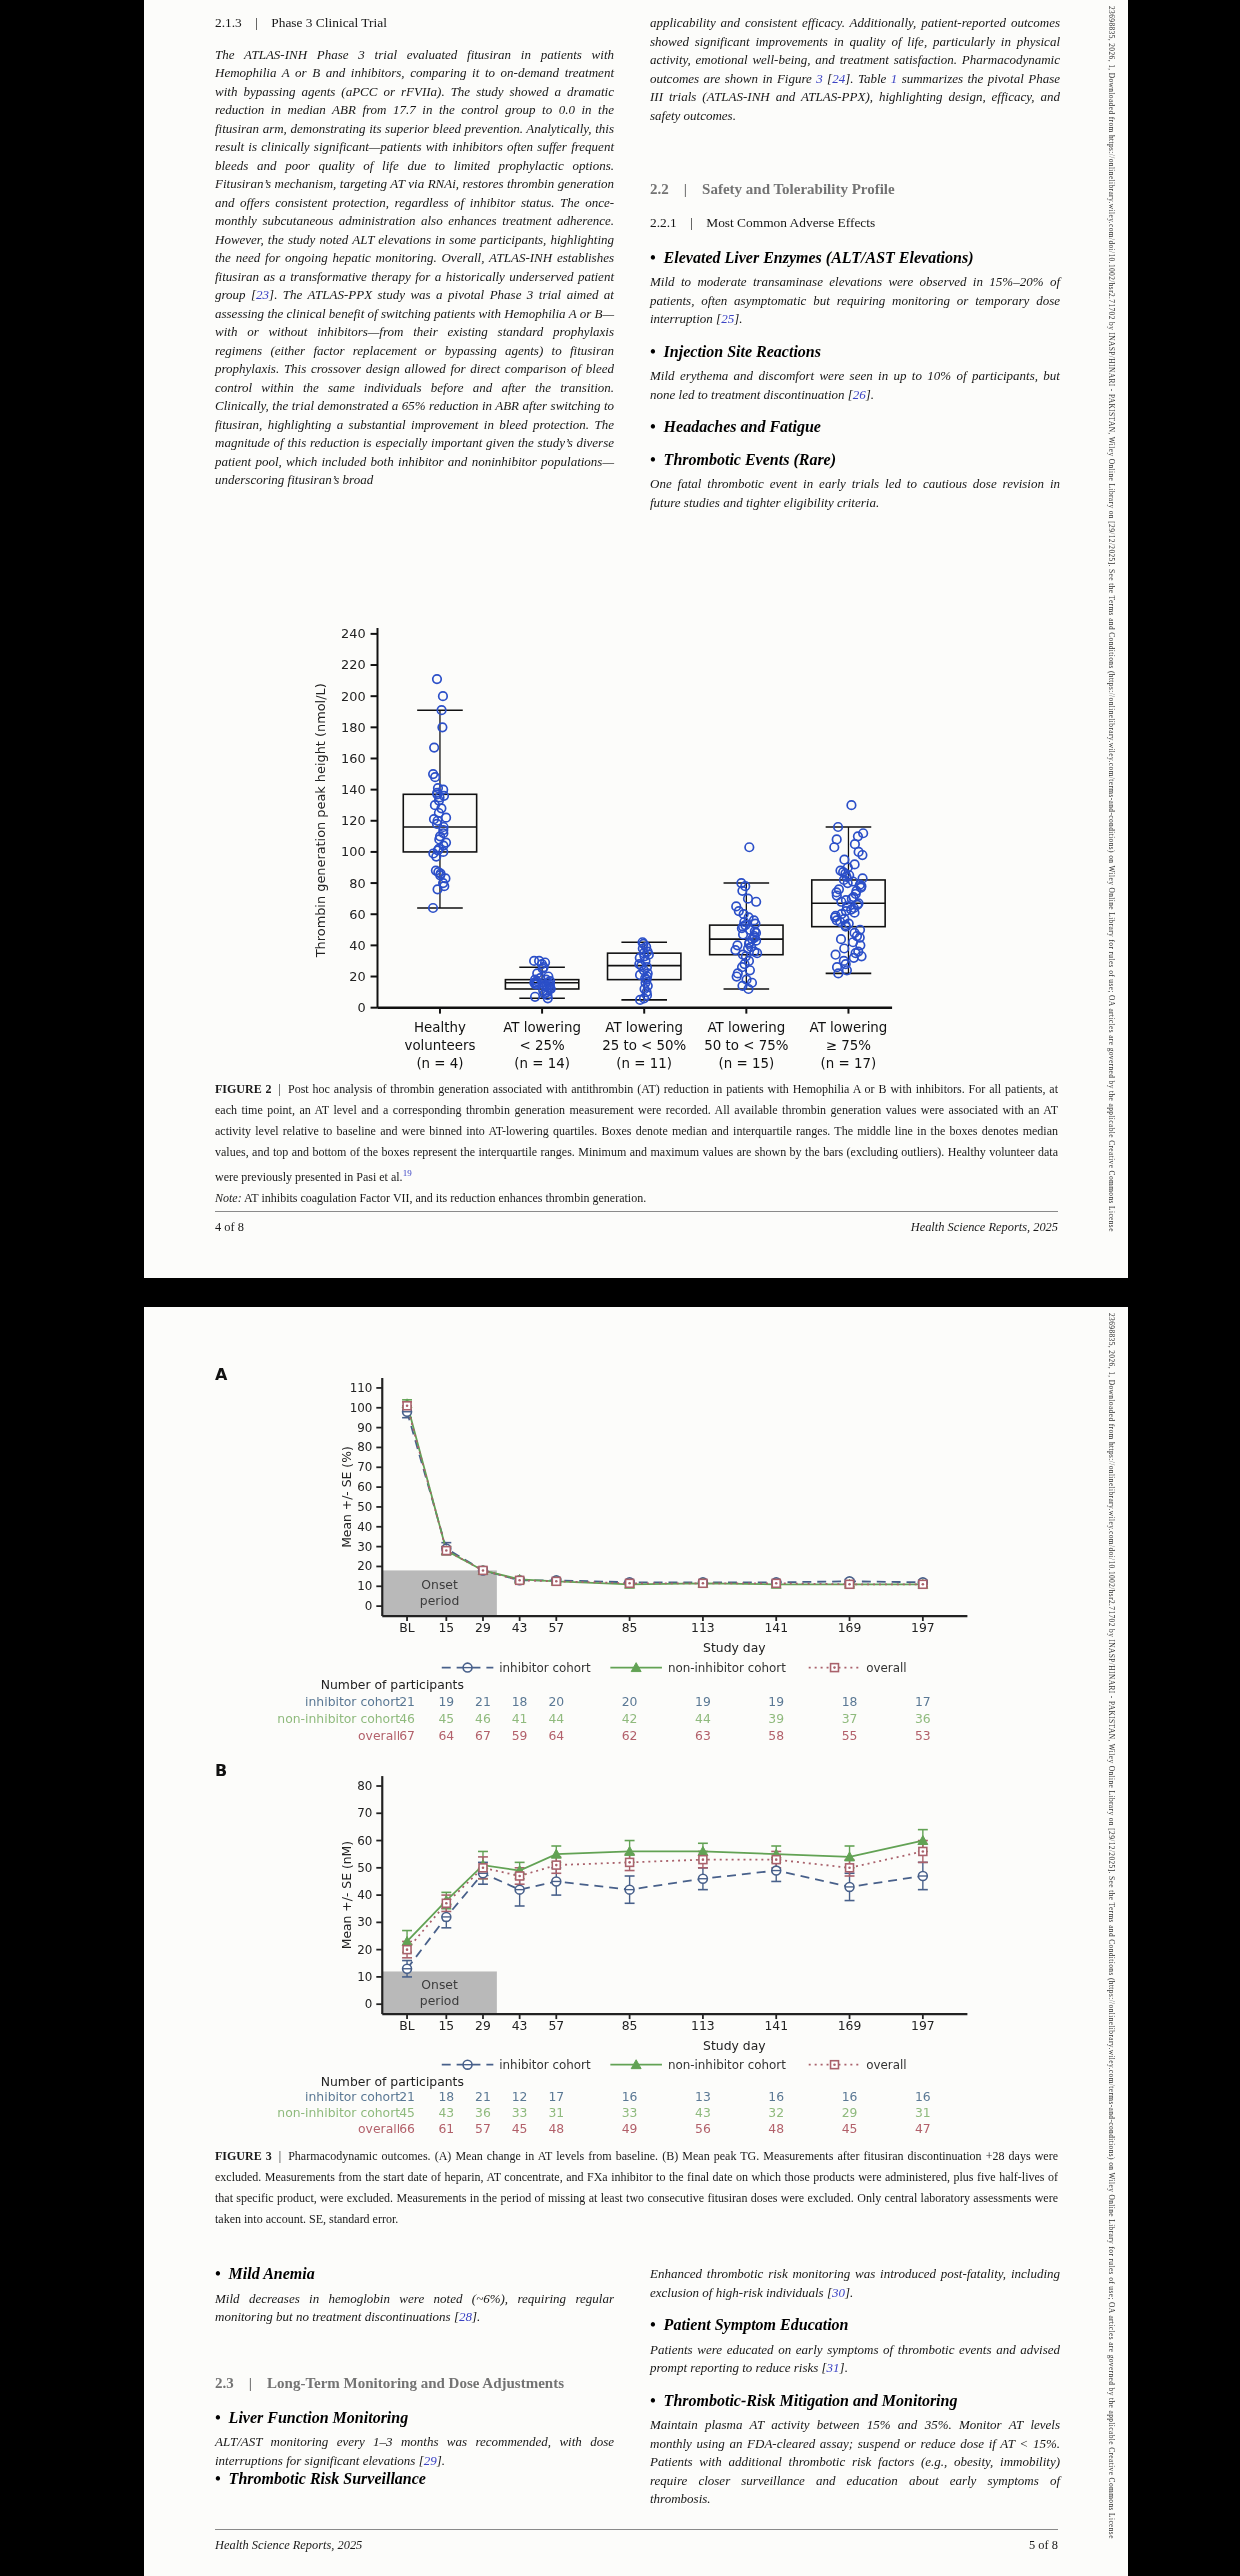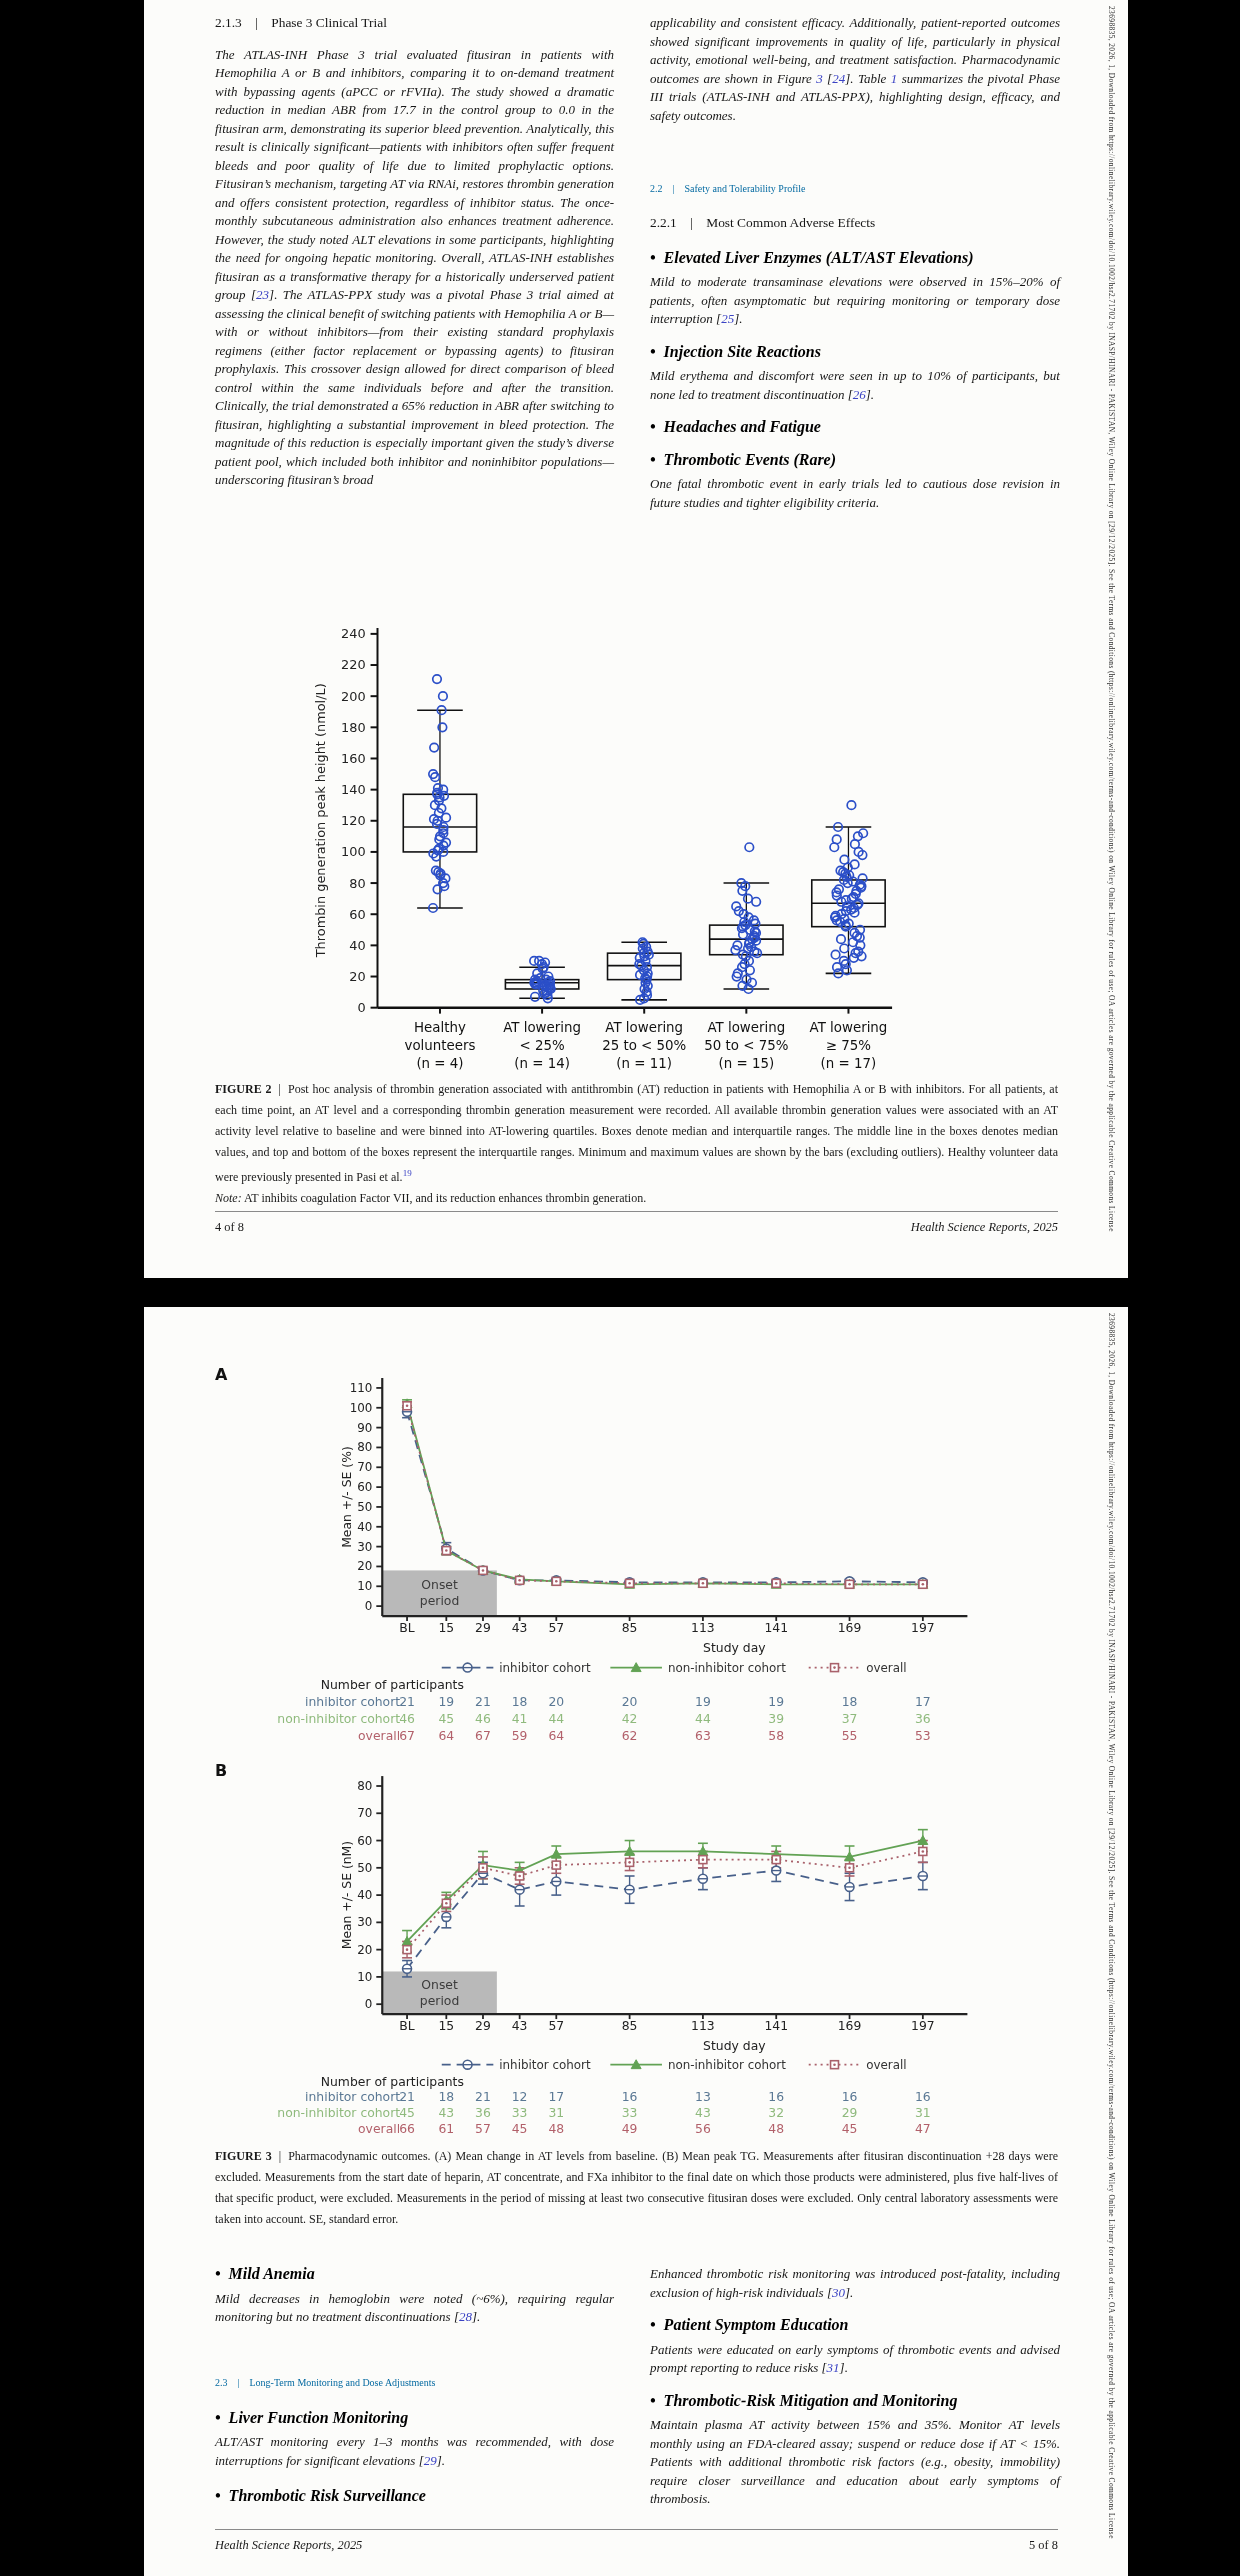--- a/index.html
+++ b/index.html
@@ -5,21 +5,21 @@
   html,body{margin:0;padding:0;}
   body{width:1241px;height:2576px;background:#000;position:relative;
        font-family:"Liberation Serif","DejaVu Serif",serif;}
   .page{position:absolute;left:144px;width:984px;background:#fcfcfa;overflow:hidden;}
   #page4{top:0;height:1278px;}
   #page5{top:1307px;height:1269px;}
   .col{position:absolute;font-size:13px;line-height:18.5px;color:#161616;text-align:justify;}
   .col-l{left:71px;width:399px;}
   .col-r{left:506px;width:410px;}
   .sec-head-it{font-size:13.4px;margin:0 0 13px 0;font-weight:normal;}
-  .sec-head-b{font-weight:normal;font-size:10px;line-height:20px;margin:0;color:#0369a1;}
+  .sec-head-b{font-weight:bold;font-size:15px;line-height:20px;margin:0;color:#737373;}
   p{margin:0;font-style:italic;}
   .bullet-title{font-weight:bold;font-size:16px;margin:14px 0 6px 0;color:#000;text-align:left;}
   .bullet-title::before{content:"\2022\2002";font-weight:bold;}
   .ref{color:#3b43c4;}
   sup.ref{font-size:9px;}
   .caption{position:absolute;left:71px;width:843px;font-size:12px;line-height:21px;
            text-align:justify;color:#191919;}
   .caption .cap-label{font-weight:bold;}
   .caption .cap-sep{padding:0 7px;}
   .note-line{font-size:12px;line-height:21px;}
@@ -852,21 +852,21 @@
   <div class="caption" style="top:839px;">
     <span class="cap-label">FIGURE 3</span><span class="cap-sep">|</span><span class="rich">Pharmacodynamic outcomes. (A) Mean change in AT levels from baseline. (B) Mean peak TG. Measurements after fitusiran discontinuation +28 days were excluded. Measurements from the start date of heparin, AT concentrate, and FXa inhibitor to the final date on which those products were administered, plus five half-lives of that specific product, were excluded. Measurements in the period of missing at least two consecutive fitusiran doses were excluded. Only central laboratory assessments were taken into account. SE, standard error.</span>
   </div>
 
   <div class="col col-l" style="top:958px;">
     <p class="bullet-title" style="margin-top:0;">Mild Anemia</p>
     <p class="rich">Mild decreases in hemoglobin were noted (~6%), requiring regular monitoring but no treatment discontinuations [<span class="ref">28</span>].</p>
     <h2 class="sec-head-b" style="margin-top:46px;">2.3 | Long-Term Monitoring and Dose Adjustments</h2>
     <p class="bullet-title" style="margin-top:16px;">Liver Function Monitoring</p>
     <p class="rich">ALT/AST monitoring every 1–3 months was recommended, with dose interruptions for significant elevations [<span class="ref">29</span>].</p>
-    <p class="bullet-title" style="margin-top:17px;">Thrombotic Risk Surveillance</p>
+    <p class="bullet-title" style="margin-top:0;">Thrombotic Risk Surveillance</p>
   </div>
 
   <div class="col col-r" style="top:958px;">
     <p class="rich">Enhanced thrombotic risk monitoring was introduced post-fatality, including exclusion of high-risk individuals [<span class="ref">30</span>].</p>
     <p class="bullet-title">Patient Symptom Education</p>
     <p class="rich">Patients were educated on early symptoms of thrombotic events and advised prompt reporting to reduce risks [<span class="ref">31</span>].</p>
     <p class="bullet-title">Thrombotic-Risk Mitigation and Monitoring</p>
     <p class="rich">Maintain plasma AT activity between 15% and 35%. Monitor AT levels monthly using an FDA-cleared assay; suspend or reduce dose if AT &lt; 15%. Patients with additional thrombotic risk factors (e.g., obesity, immobility) require closer surveillance and education about early symptoms of thrombosis.</p>
   </div>
 

